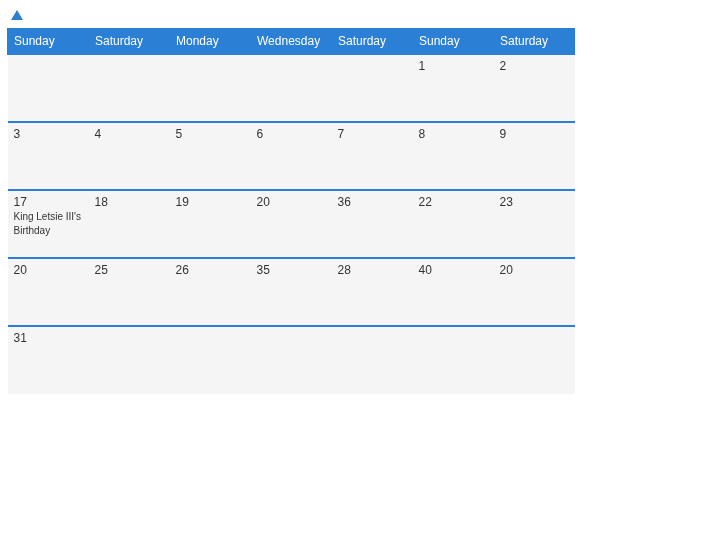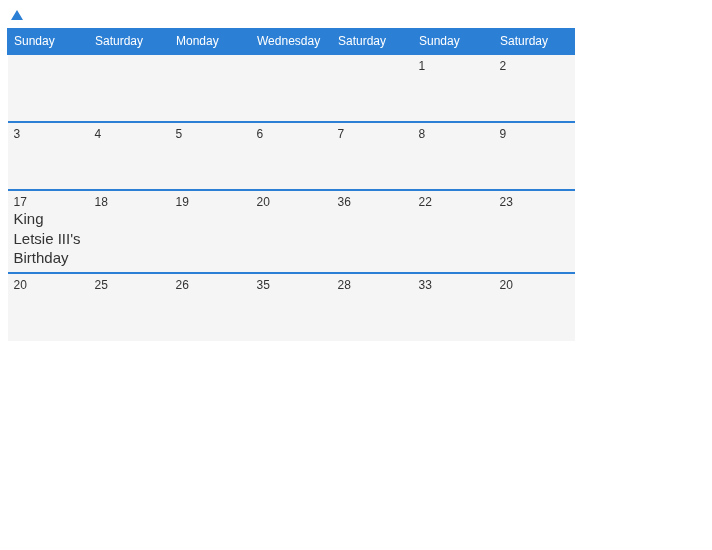--- a/index.html
+++ b/index.html
@@ -87,21 +87,21 @@
       background: #f5f5f5;
       font-size: 12px;
       color: #333;
     }
     .day-number {
       font-size: 12px;
       color: #333;
       display: block;
     }
     .event-text {
-      font-size: 15px;
+      font-size: 10px;
       color: #333;
       margin-top: 2px;
       line-height: 1.3;
     }
     .empty-cell {
       background: #f5f5f5;
     }
   </style>
 </head>
 <body>
@@ -199,21 +199,32 @@
           <td>
             <span class="day-number">26</span>
           </td>
           <td>
             <span class="day-number">35</span>
           </td>
           <td>
             <span class="day-number">28</span>
           </td>
           <td>
-            <span class="day-number">33</span>
+            <span class="day-number">40</span>
           </td>
           <td>
             <span class="day-number">20</span>
           </td>
+        </tr>
+        <tr>
+          <td>
+            <span class="day-number">31</span>
+          </td>
+          <td class="empty-cell"></td>
+          <td class="empty-cell"></td>
+          <td class="empty-cell"></td>
+          <td class="empty-cell"></td>
+          <td class="empty-cell"></td>
+          <td class="empty-cell"></td>
         </tr>
       </tbody>
   </table>
 </div>
 
 </body></html>

